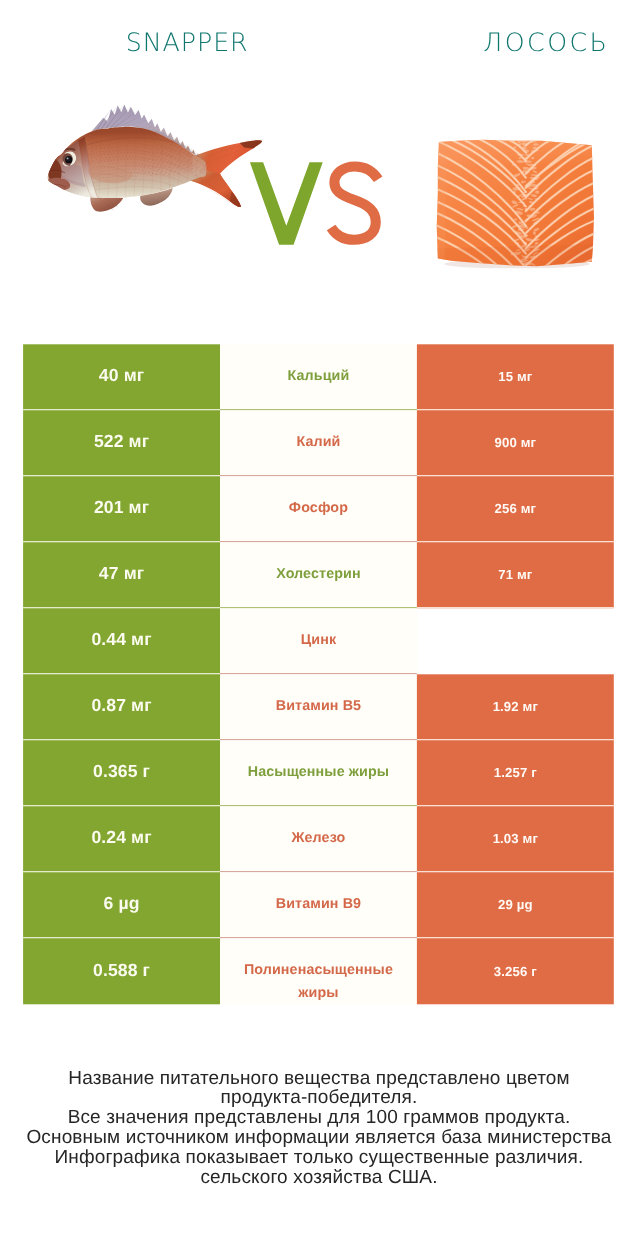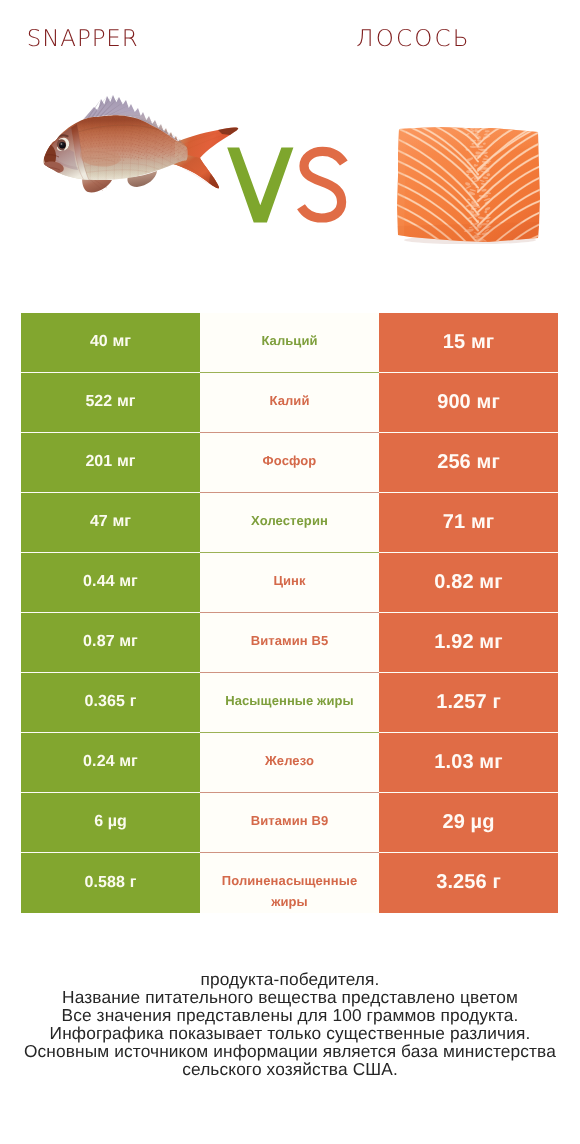--- a/index.html
+++ b/index.html
@@ -5,38 +5,38 @@
 <style>
   html,body{margin:0;padding:0;background:#fff;}
   body{width:580px;height:1144px;font-family:"Liberation Sans",sans-serif;
        -webkit-font-smoothing:antialiased;-moz-osx-font-smoothing:grayscale;
        text-rendering:geometricPrecision;overflow:hidden;}
   .page{position:relative;width:580px;height:1144px;background:#fff;}
 
   
   .hdr{position:absolute;left:0;top:0;width:580px;height:300px;}
   .title{position:absolute;top:26px;font-family:"DejaVu Sans",sans-serif;font-weight:200;
-         font-size:23px;color:#7f1d1d;
-         text-align:left;white-space:nowrap;letter-spacing:.55px;line-height:26px;}
+         font-size:23px;color:#0f766e;
+         text-align:right;white-space:nowrap;letter-spacing:.55px;line-height:26px;}
   #title-left{left:26px;width:200px;letter-spacing:.85px;text-indent:.85px;}
   #title-right{left:354px;width:200px;letter-spacing:2.2px;text-indent:2.2px;}
 
   .fishwrap{position:absolute;left:42px;top:88px;width:200px;height:140px;}
   .salmonwrap{position:absolute;left:396px;top:126px;width:146px;height:118px;}
 
   .vs{position:absolute;top:144px;left:224px;width:130px;height:84px;}
   .vssvg{display:block;}
 
   
   .tbl{position:absolute;left:21px;top:313px;width:537px;}
   .row{display:flex;height:60px;width:537px;}
   .cell{width:179px;height:60px;box-sizing:border-box;display:flex;
         align-items:center;justify-content:center;text-align:center;padding-bottom:1px;}
   .left{background:#82a62f;color:#fbfbef;font-size:16px;font-weight:700;border-bottom:1.6px solid #fdfcf4;letter-spacing:.1px;}
-  .right{background:#e06c46;color:#fffaf5;font-size:20px;font-weight:700;border-bottom:1.6px solid #fffdf6;letter-spacing:.1px;}
+  .right{background:#e06c46;color:#fffaf5;font-size:12px;font-weight:700;border-bottom:1.6px solid #fffdf6;letter-spacing:.1px;}
   .mid{background:#fffef9;font-size:13px;font-weight:700;line-height:21px;letter-spacing:.1px;
        overflow:hidden;align-items:flex-start;padding-top:17px;padding-bottom:0;}
   .mid span{display:block;width:149px;}
   .mid.g{color:#7e9f3c;border-bottom:1px solid #9cb257;}
   .mid.o{color:#d4694a;border-bottom:1px solid #cf9483;}
   .row:last-child .left,.row:last-child .right{border-bottom:none;}
   .row:last-child .mid{border-bottom:none;}
 
   
   .foot{position:absolute;left:0;top:970px;width:580px;text-align:center;
@@ -949,21 +949,20 @@
         <div class="cell mid g">
           <span>Холестерин</span>
         </div>
         <div class="cell right">71 мг</div>
       </div>
       <div class="row">
         <div class="cell left">0.44 мг</div>
         <div class="cell mid o">
           <span>Цинк</span>
         </div>
-        <div class="cell right">0.82 мг</div>
       </div>
       <div class="row">
         <div class="cell left">0.87 мг</div>
         <div class="cell mid o">
           <span>Витамин B5</span>
         </div>
         <div class="cell right">1.92 мг</div>
       </div>
       <div class="row">
         <div class="cell left">0.365 г</div>
@@ -989,20 +988,20 @@
       <div class="row">
         <div class="cell left">0.588 г</div>
         <div class="cell mid o">
           <span>Полиненасыщенные жиры</span>
         </div>
         <div class="cell right">3.256 г</div>
       </div>
     </div>
 
   <div class="foot" id="footer-note">
+      <div>Название питательного вещества представлено цветом</div>
       <div>продукта-победителя.</div>
-      <div>Название питательного вещества представлено цветом</div>
       <div>Все значения представлены для 100 граммов продукта.</div>
+      <div>Основным источником информации является база министерства</div>
       <div>Инфографика показывает только существенные различия.</div>
-      <div>Основным источником информации является база министерства</div>
       <div>сельского хозяйства США.</div>
     </div>
 </div>
 
 </body></html>

